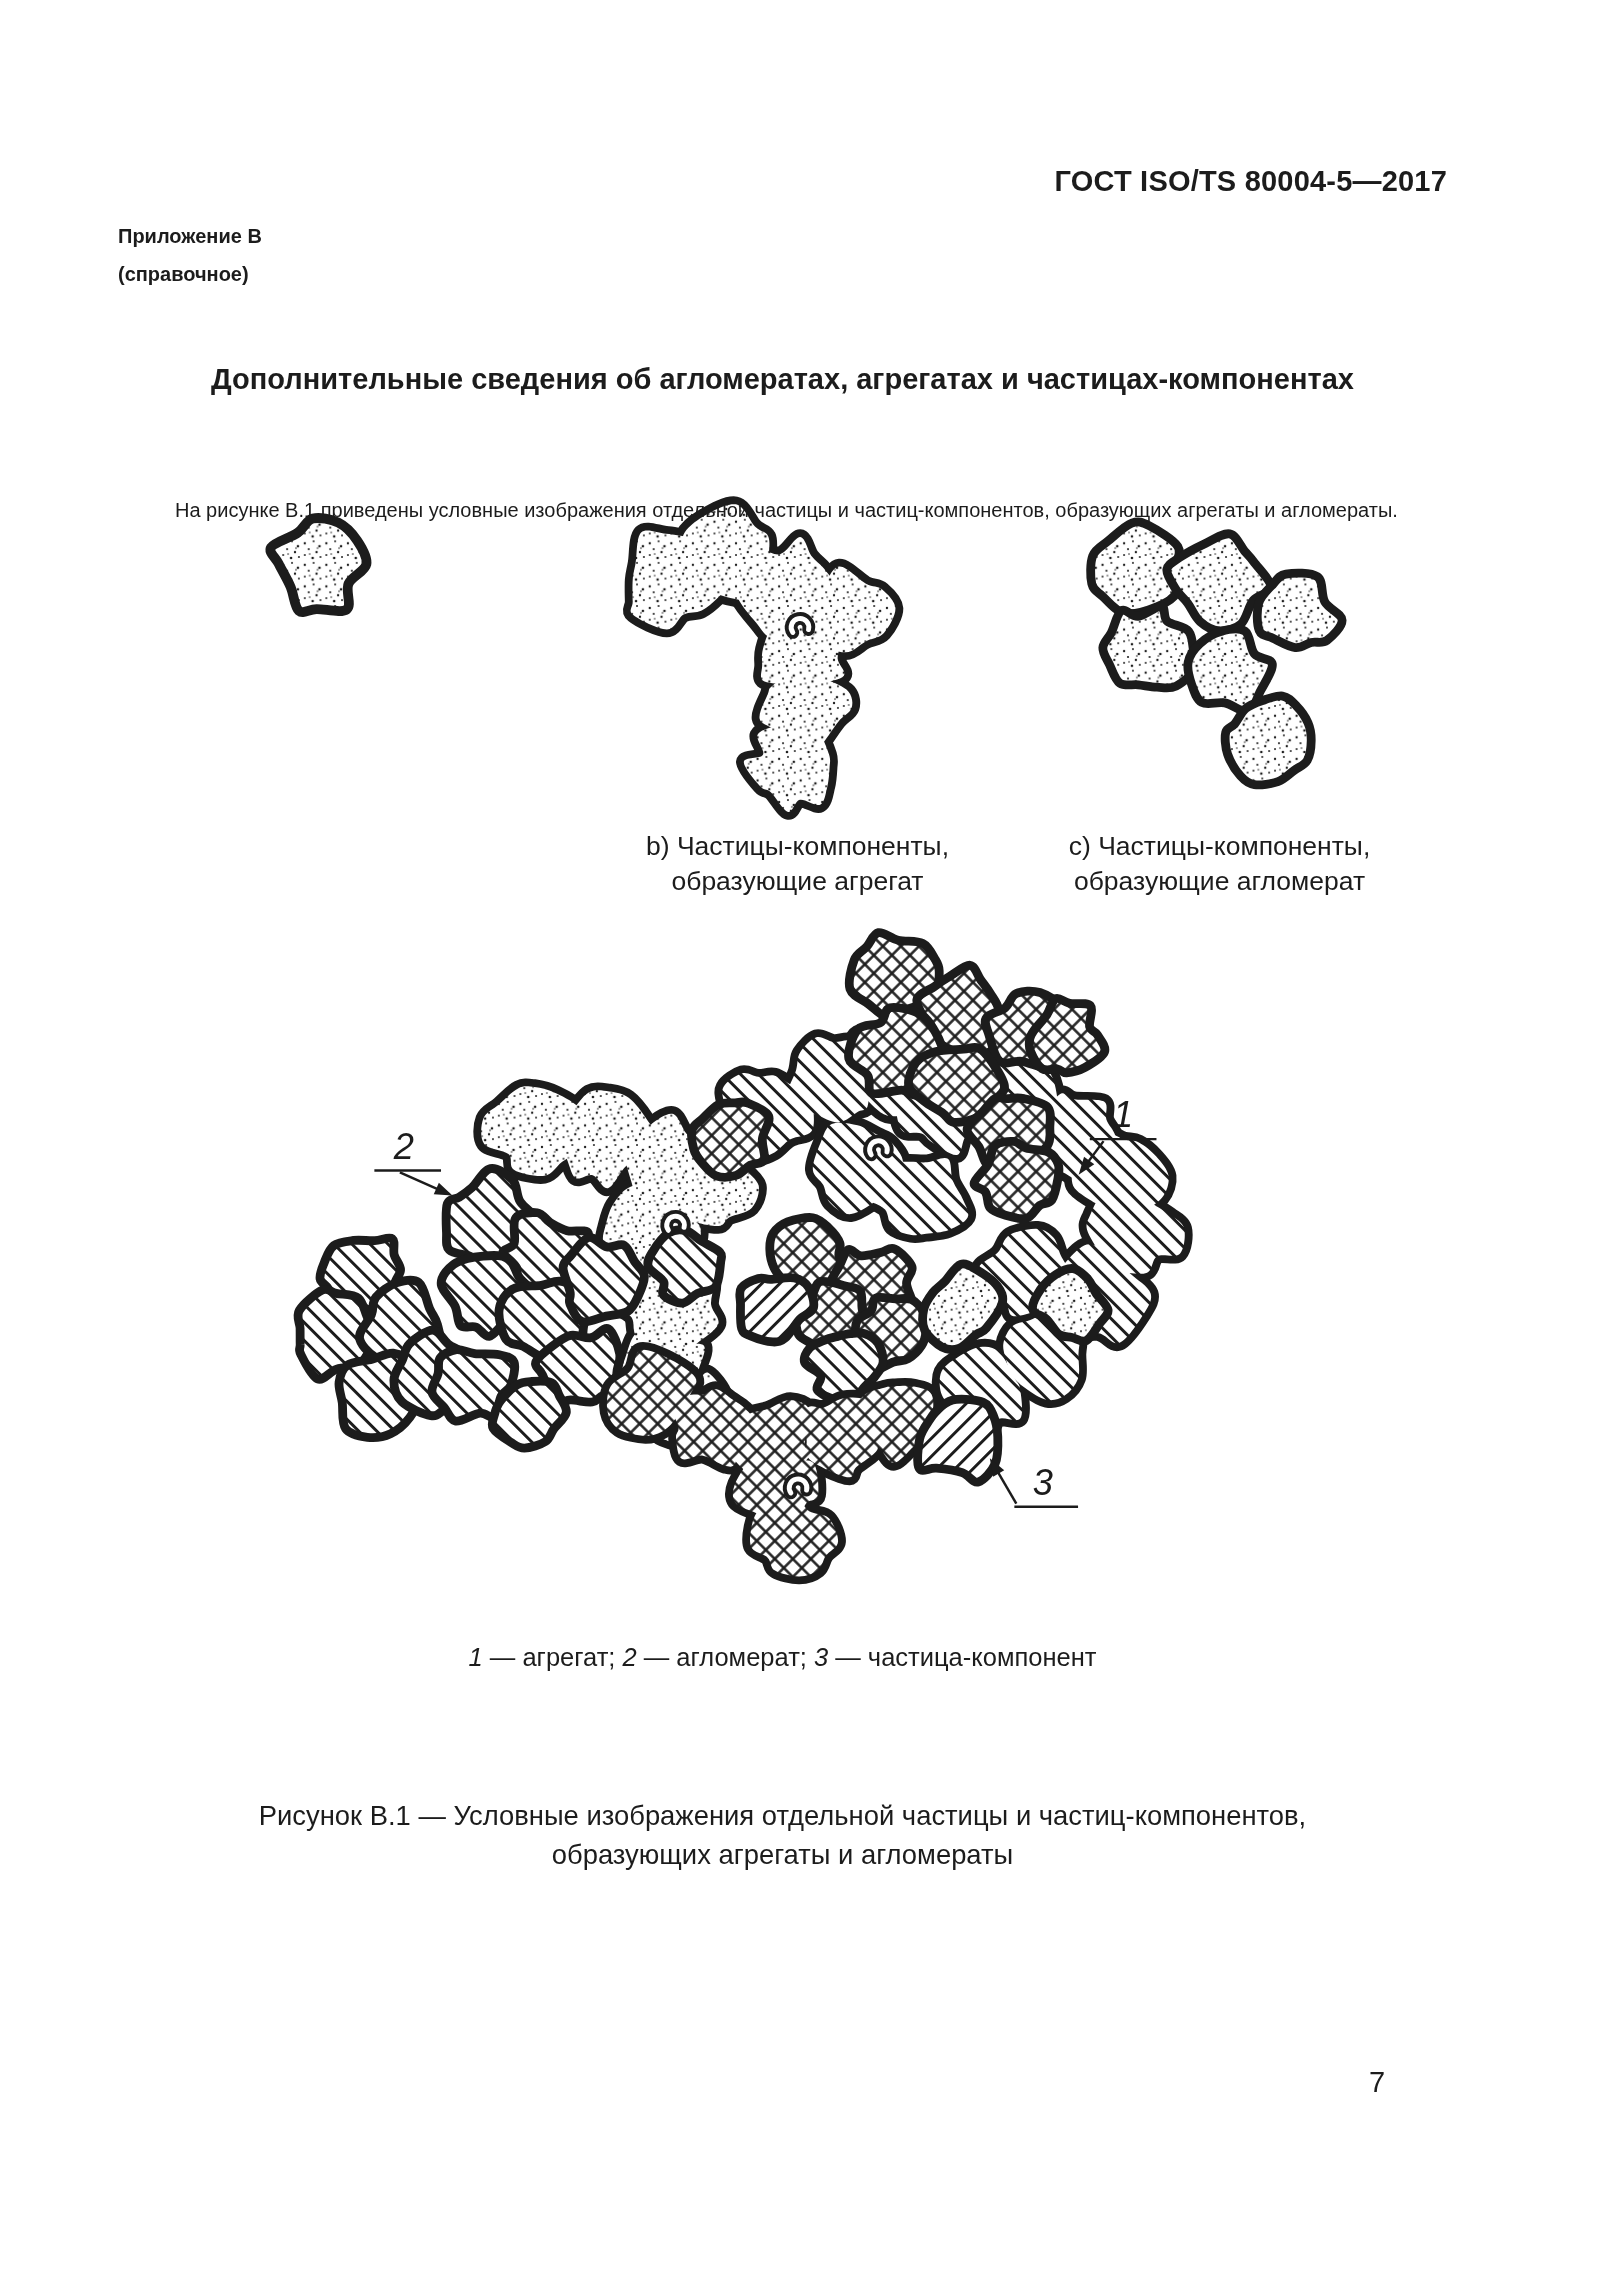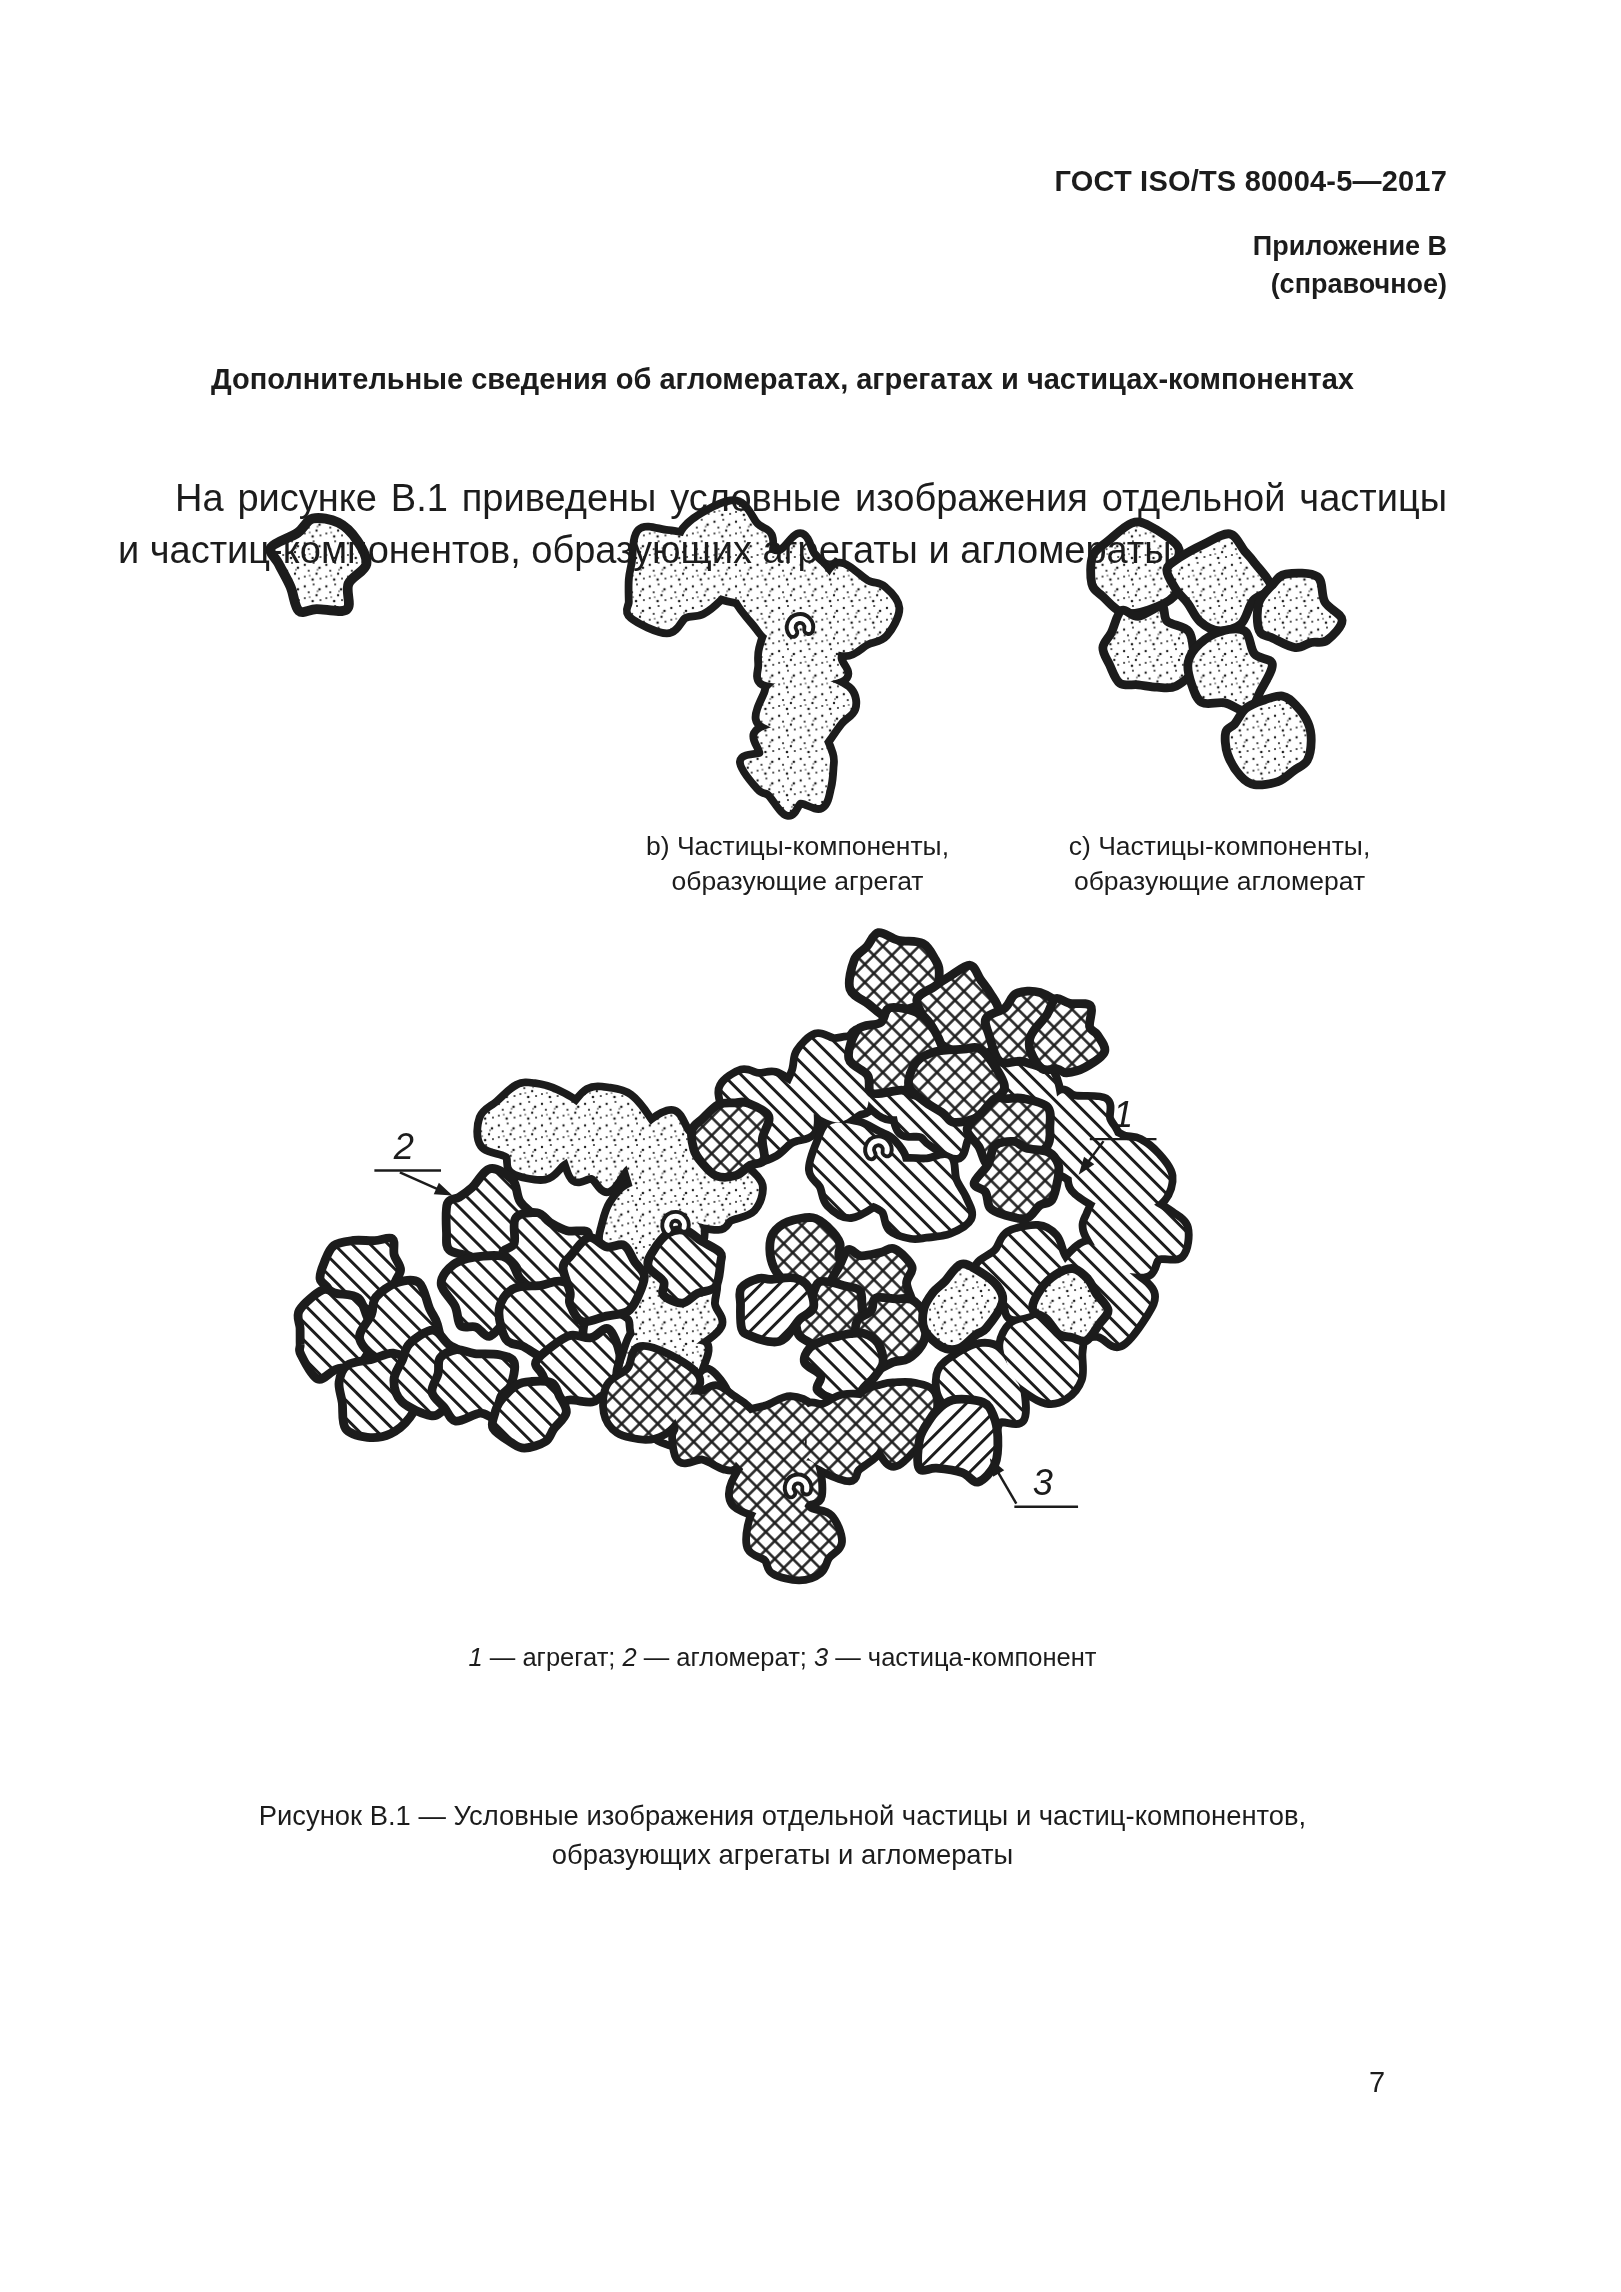--- a/index.html
+++ b/index.html
@@ -2,25 +2,25 @@
 <html><head>
 <meta charset="utf-8">
 <style>
   html,body{margin:0;padding:0;background:#e8e8e8;}
   body{width:1621px;height:2293px;position:relative;}
   .page{position:absolute;left:0;top:0;width:1621px;height:2293px;background:#ffffff;
         font-family:"Liberation Sans",sans-serif;color:#1c1c1c;overflow:hidden;}
   .abs{position:absolute;}
   .doc-header{left:118px;top:165px;width:1329px;text-align:right;
               font-size:29px;font-weight:bold;letter-spacing:0.2px;}
-  .appendix-head{left:118px;top:227px;width:1329px;text-align:right;
-                 font-size:27px;font-weight:bold;line-height:38px;}
+  .appendix-head{left:118px;top:217px;width:1329px;text-align:left;
+                 font-size:20px;font-weight:bold;line-height:38px;}
   .section-heading{left:118px;top:363px;width:1329px;text-align:center;
                    font-size:29px;font-weight:bold;}
-  .intro{left:118px;top:472px;width:1329px;font-size:38px;line-height:52px;
+  .intro{left:118px;top:488px;width:1329px;font-size:20px;line-height:44px;
          text-align:justify;text-indent:57px;}
   .subcap{top:829px;width:451px;text-align:center;font-size:26.5px;line-height:35px;}
   .subcap.a{left:167px;} .subcap.b{left:572px;} .subcap.c{left:994px;}
   .legend{left:118px;top:1643px;width:1329px;text-align:center;font-size:25.5px;}
   .legend i{font-style:italic;}
   .fig-caption{left:118px;top:1796px;width:1329px;text-align:center;
                font-size:27.4px;line-height:39px;}
   .page-num{left:1323px;top:2066px;width:108px;text-align:center;font-size:29px;}
   #fig-svg{position:absolute;left:0;top:0;width:1621px;height:2293px;}
 </style>

